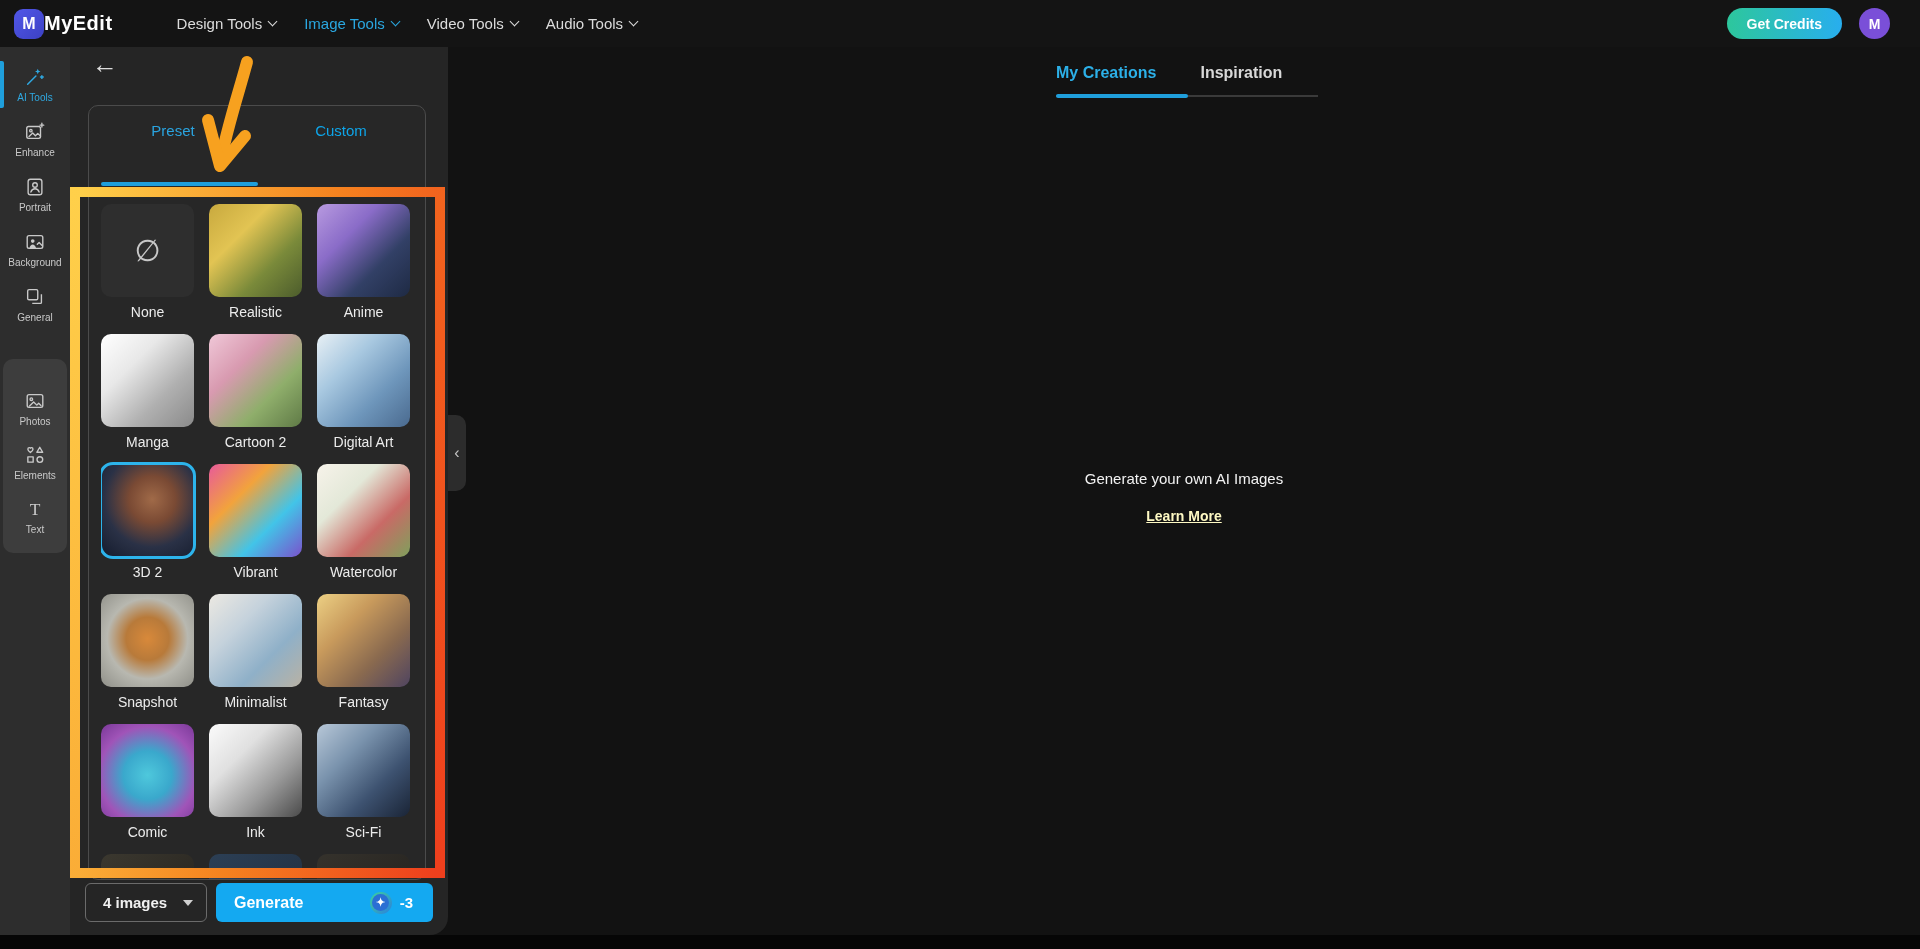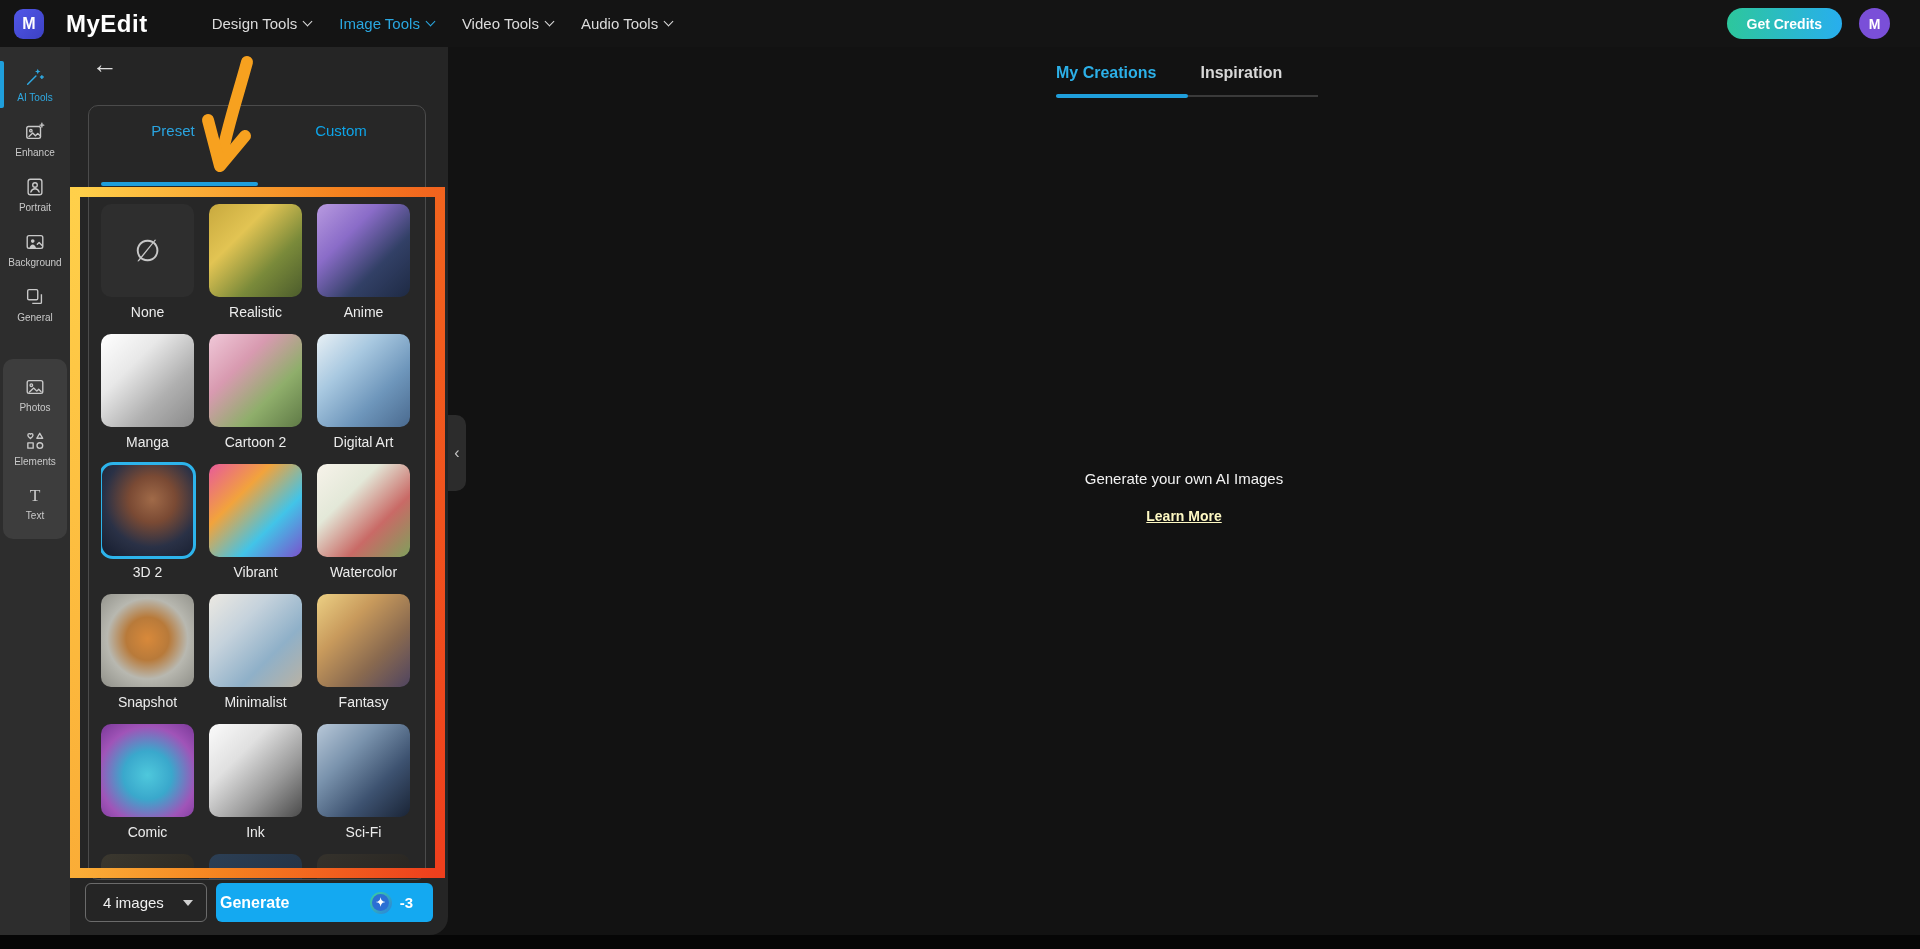--- a/index.html
+++ b/index.html
@@ -6,21 +6,21 @@
   html,body { background:#060606; }
   body { font-family:"Liberation Sans", sans-serif; }
   .app { position:relative; width:1920px; height:949px; background:#121212; overflow:hidden; }
 
   
   .topnav { position:absolute; left:0; top:0; width:1920px; height:47px; background:#141414;
             display:flex; align-items:center; z-index:30; }
   .logo-tile { width:30px; height:30px; margin-left:14px; border-radius:9px;
                background:linear-gradient(135deg,#5157e8,#3c41c4); color:#fff; font-weight:bold;
                font-size:16px; display:flex; align-items:center; justify-content:center; }
-  .brand { color:#fff; font-size:24px; font-weight:600; margin-left:22px; letter-spacing:.5px; }
+  .brand { color:#fff; font-size:20px; font-weight:600; margin-left:0; letter-spacing:.5px; }
   .nav-menu { display:flex; align-items:center; gap:28px; margin-left:64px; }
   .nav-item { display:flex; align-items:center; color:#dcdcdc; font-size:15px; cursor:pointer; }
   .nav-item.active { color:#2aa7e0; }
   .chev { width:7px; height:7px; border-right:1.6px solid currentColor; border-bottom:1.6px solid currentColor;
           transform:rotate(45deg); margin-left:7px; margin-top:-4px; }
   .nav-right { margin-left:auto; display:flex; align-items:center; gap:17px; padding-right:30px; }
   .credits-btn { height:31px; padding:0 20px; border-radius:17px; border:none; cursor:pointer;
                  background:linear-gradient(90deg,#2dc79c,#28aeee); color:#fff; font-size:14px;
                  font-weight:bold; font-family:inherit; display:flex; align-items:center; }
   .avatar { width:31px; height:31px; border-radius:50%; background:#7a4fd8; color:#fff; font-size:14px;
@@ -33,21 +33,21 @@
              border-bottom-left-radius:0; }
   .side-item { width:70px; height:55px; display:flex; flex-direction:column; align-items:center;
                justify-content:center; gap:4px; color:#c9c9c9; cursor:pointer; position:relative; }
   .side-item .slabel { font-size:10px; }
   .side-item.active { color:#2fa9e2; }
   .side-item.active::before { content:""; position:absolute; left:0; top:4px; bottom:4px; width:4px;
                background:#1f9fdc; border-radius:0 2px 2px 0; }
   .side-group-top { position:absolute; top:10px; left:0; }
   .side-plus { position:absolute; left:6px; top:318px; color:#8a8a8a; font-size:14px; }
   .side-group-bottom { position:absolute; left:3px; top:312px; width:64px; background:#3d3d3d;
-               border-radius:10px; padding:8px 0 10px 0; display:flex; flex-direction:column;justify-content:space-between; }
+               border-radius:10px; padding:22px 0 10px 0; display:flex; flex-direction:column;justify-content:space-between; }
   .side-group-bottom .side-item { width:64px; height:54px; }
   .sicon svg { display:block; }
 
   
   .panel { position:absolute; left:70px; top:0; width:378px; height:888px; background:#252525;
            border-bottom-right-radius:18px; }
   .back-arrow { position:absolute; left:22px; top:4px; color:#dcdcdc; font-size:26px; cursor:pointer;
                 line-height:1; }
   .style-card { position:absolute; left:18px; top:58px; width:338px; height:775px;
                 border:1px solid #4b4b4b; border-radius:10px; background:#272727; overflow:hidden; }
@@ -67,26 +67,26 @@
            align-items:center; justify-content:center; }
   .ptile.sel { outline:3px solid #2db4ec; outline-offset:-1px; border-radius:12px; }
   .ptile .noneglyph { color:#c8c8c8; font-size:30px; font-weight:300; }
   .plabel { margin-top:7px; text-align:center; color:#ececec; font-size:14px; white-space:nowrap; }
 
   
   .panel-actions { position:absolute; left:15px; bottom:13px; width:348px; height:39px; display:flex; gap:9px; }
   .count-select { width:122px; height:39px; border:1px solid #6b6b6b; border-radius:6px; background:transparent;
                   color:#f0f0f0; font-size:15px; display:flex; align-items:center; padding:0 13px 0 17px;
                   cursor:pointer; }
-  .count-select .cs-label { flex:1; }
+  .count-select .cs-label { flex:1;font-weight:bold; }
   .caret-down { width:0; height:0; border-left:5px solid transparent; border-right:5px solid transparent;
                 border-top:6px solid #d0d0d0; }
   .generate-btn { flex:1; height:39px; border:none; border-radius:6px; background:#14a9f1; color:#fff;
                   font-family:inherit; font-size:16px; font-weight:600; cursor:pointer;
-                  display:flex; align-items:center; justify-content:space-between; padding:0 20px 0 4px; }
+                  display:flex; align-items:center; justify-content:space-between; padding:0 20px 0 18px; }
   .gen-right { display:flex; align-items:center; gap:8px; font-size:15px; font-weight:600; }
   .coin { width:22px; height:22px; border-radius:50%; background:linear-gradient(135deg,#3ed29a,#2b7fe0);
           display:flex; align-items:center; justify-content:center; }
   .coin-core { width:17px; height:17px; border-radius:50%; background:#2a6fd4; color:#fff; font-size:11px;
           display:flex; align-items:center; justify-content:center; }
 
   
   .panel-handle { position:absolute; left:448px; top:415px; width:18px; height:76px; background:#2c2c2c;
           border-radius:0 10px 10px 0; display:flex; align-items:center; justify-content:center;
           color:#c4c4c4; font-size:16px; cursor:pointer; z-index:9; }

